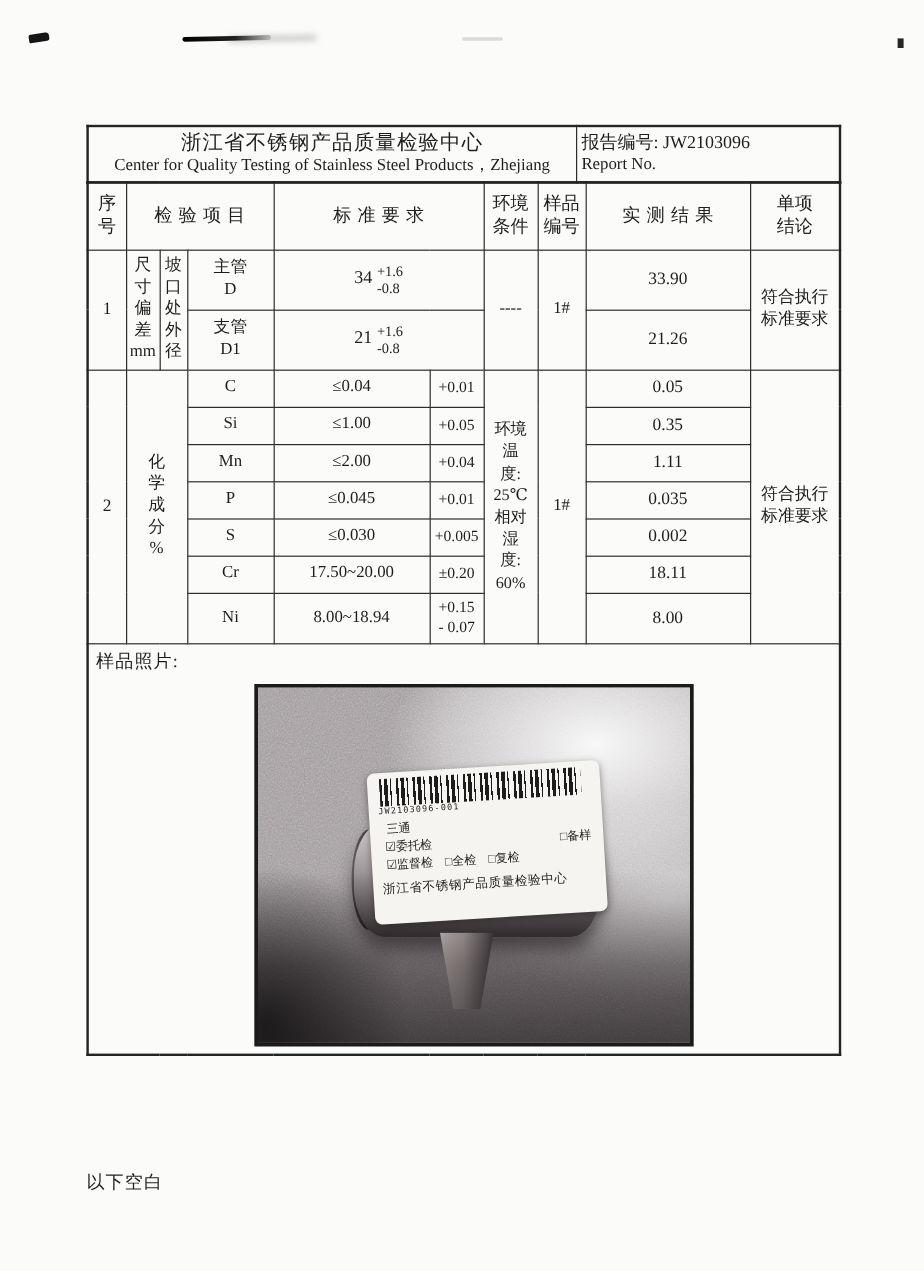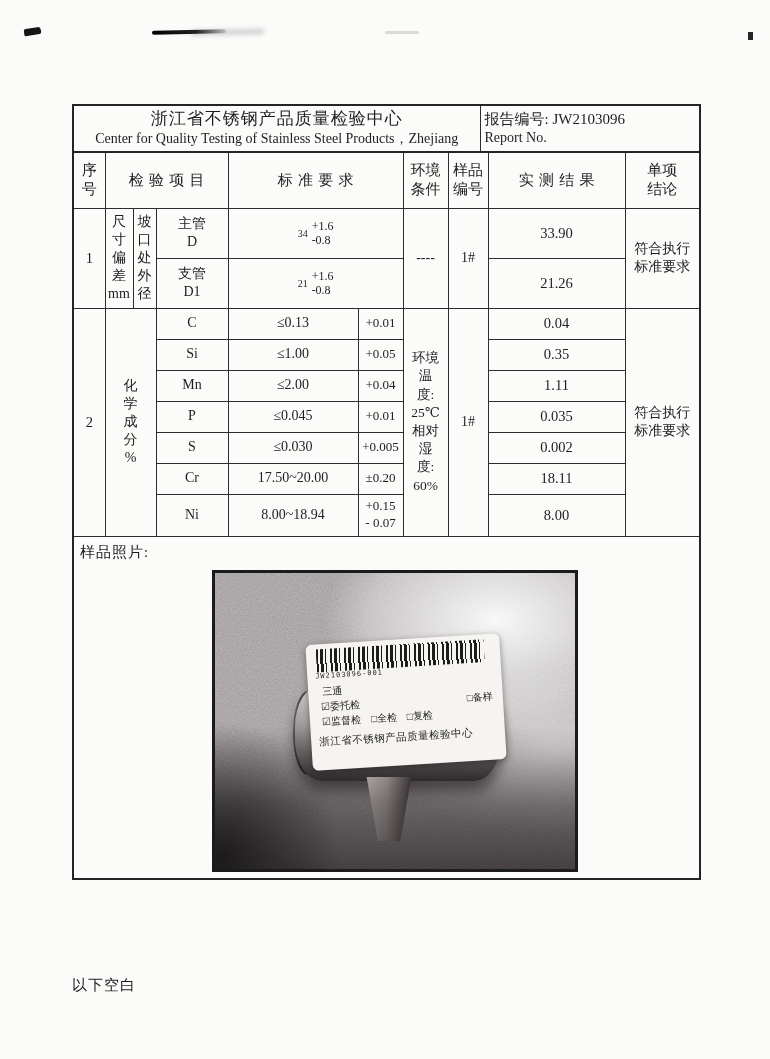--- a/index.html
+++ b/index.html
@@ -41,21 +41,21 @@
   .pg { font-size:14px; }
   .pg .cn { font-size:14.5px; }
 
   
   .th td { font-size:15px; }
   .sp { letter-spacing:.35em; text-indent:.35em; }
   .pre { white-space:pre-line; }
   .vt { font-size:14px; line-height:1.3; white-space:pre-line; }
   .num { font-size:14.5px; }
   .tolwrap { display:inline-flex; align-items:center; gap:4px; }
-  .tolbase { font-size:10px; }
+  .tolbase { font-size:15px; }
   .tolstack { display:inline-flex; flex-direction:column; font-size:12px; line-height:1.2; text-align:left; }
   .envc { font-size:13.5px; line-height:1.35; }
   .concl { font-size:14px; }
   .tolc { font-size:13px; }
 
   
   .photocell { vertical-align:top; text-align:left; padding:6px 6px; }
   .photo-label { font-size:15px; letter-spacing:1px; }
   .photo { position:relative; margin:8px 0 0 132px; width:366px; height:302px;
            border:3px solid #1b1b1b; background:#a8a1a4; }
@@ -204,32 +204,32 @@
       </tr>
 
       <tr class="chem">
         <td rowspan="7" class="num">2</td>
         <td rowspan="7" colspan="2" class="vt">化
 学
 成
 分
 %</td>
         <td>C</td>
-        <td>≤0.13</td>
+        <td>≤0.04</td>
         <td class="tolc">+0.01</td>
         <td rowspan="7" class="envc pre">环境
 温
 度:
 25℃
 相对
 湿
 度:
 60%</td>
         <td rowspan="7">1#</td>
-        <td class="num">0.04</td>
+        <td class="num">0.05</td>
         <td rowspan="7" class="concl pre">符合执行
 标准要求</td>
       </tr>
       <tr class="chem">
         <td>Si</td>
         <td>≤1.00</td>
         <td class="tolc">+0.05</td>
         <td class="num">0.35</td>
       </tr>
       <tr class="chem">

